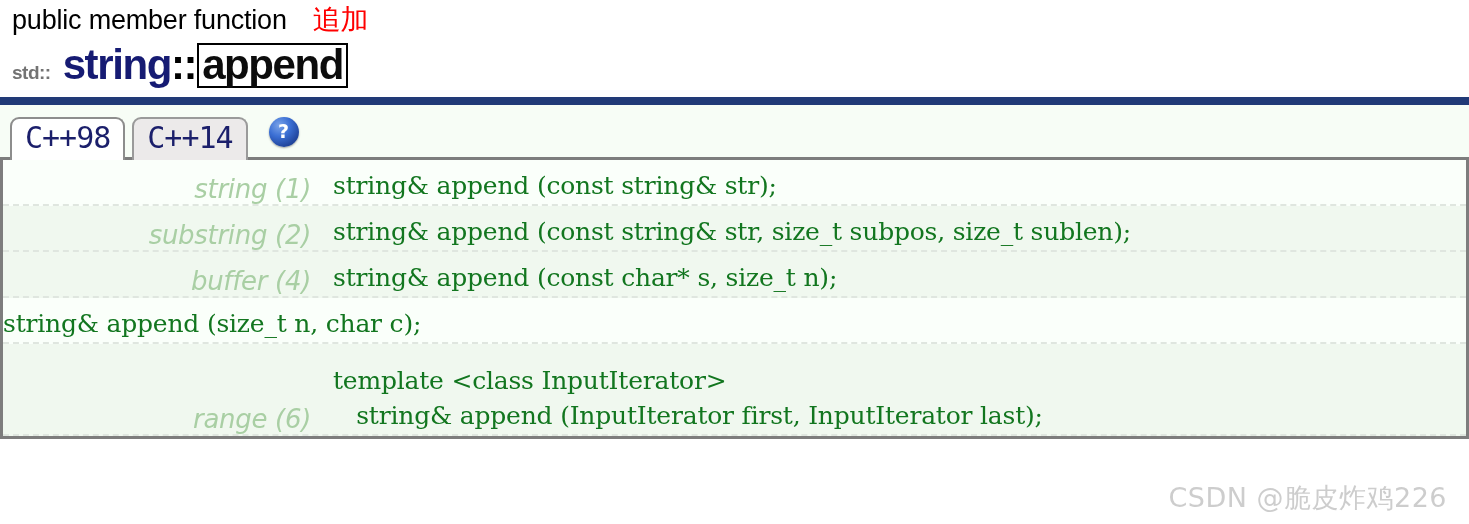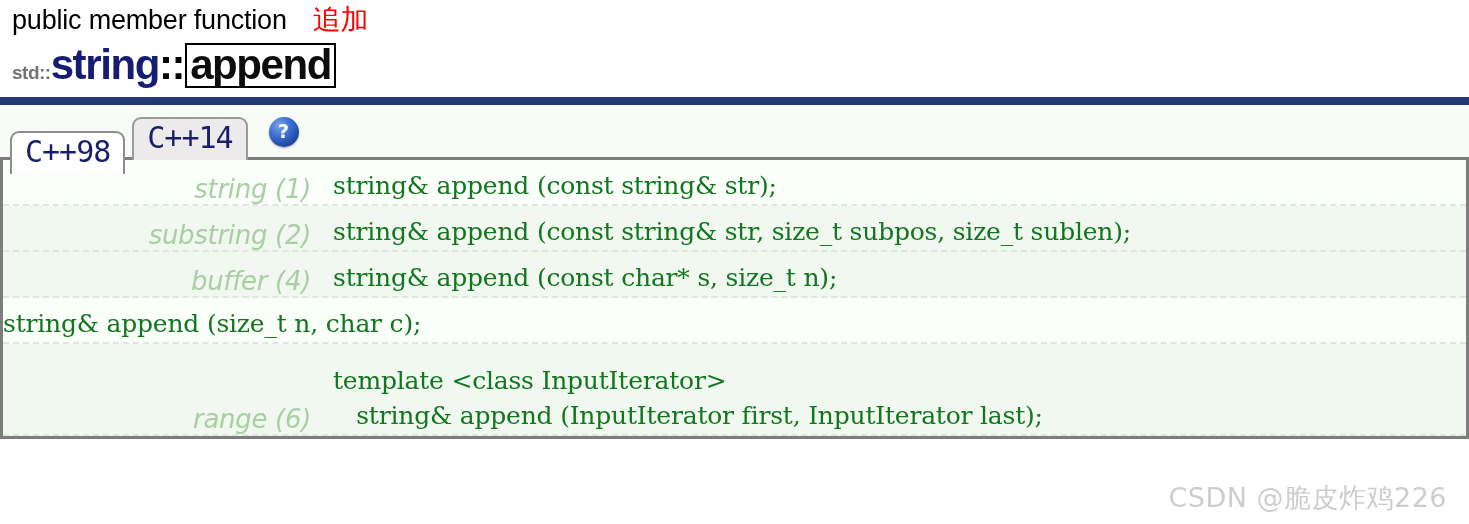--- a/index.html
+++ b/index.html
@@ -52,20 +52,21 @@
     font-size: 19px;
     color: #737373;
     letter-spacing: -0.5px;
   }
   .title-class {
     font-family: "Liberation Sans", sans-serif;
     font-weight: bold;
     font-size: 42px;
     color: #161b73;
     letter-spacing: -1.4px;
+    margin-left: 12px;
   }
   .title-sep {
     font-family: "Liberation Sans", sans-serif;
     font-weight: bold;
     font-size: 42px;
     color: #000000;
     letter-spacing: -1.4px;
   }
   .title-member {
     font-family: "Liberation Sans", sans-serif;
@@ -107,21 +108,21 @@
     border-bottom: none;
     border-radius: 9px 9px 0 0;
     background: #eceaea;
     line-height: 1.16;
     letter-spacing: -1px;
     position: relative;
     top: 3px;
   }
   .tab.active {
     background: #ffffff;
-    top: 17px;
+    top: 3px;
     border-color: #8d8d8d;
   }
   .help-icon {
     width: 30px;
     height: 30px;
     border-radius: 50%;
     margin-left: 14px;
     margin-bottom: 10px;
     background: radial-gradient(circle at 34% 28%, #7ba4e8 0%, #3b6fd4 38%, #22479f 72%, #1b3478 100%);
     box-shadow: 0 1px 2px rgba(0,0,0,0.35);

